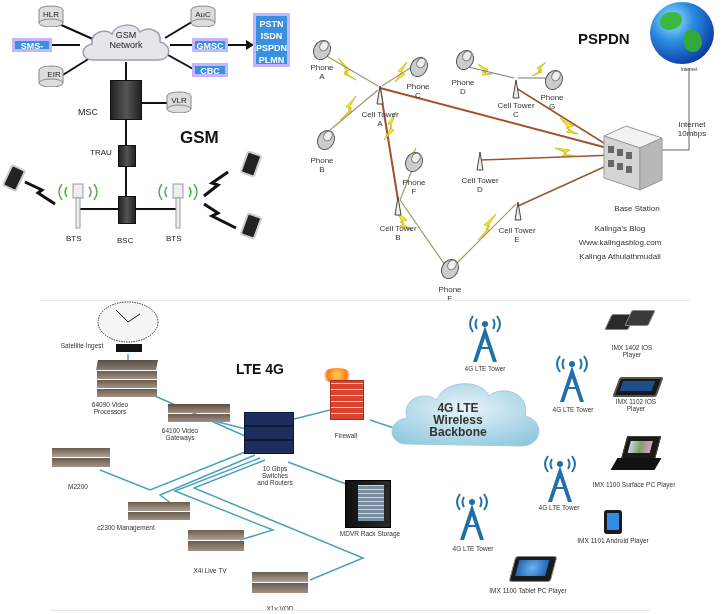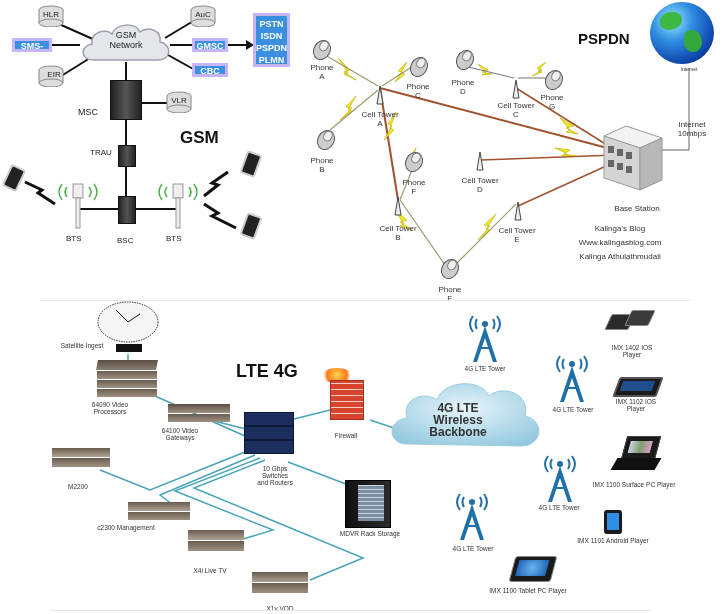--- a/index.html
+++ b/index.html
@@ -407,16 +407,16 @@
   <div class="abs" style="left:604px;top:510px;width:18px;height:24px;background:#1a1a1a;border-radius:3px;">
     <div class="abs" style="left:3px;top:3px;width:12px;height:17px;background:#2f8fe6;"></div>
   </div>
   <div class="lte-lbl" style="left:568px;top:537px;width:90px;">IMX 1101 Android Player</div>
 
   <div class="abs" style="left:512px;top:556px;width:40px;height:24px;background:#1a1a1a;border:1px solid #888;border-radius:3px;transform:skewX(-15deg);">
     <div class="abs" style="left:4px;top:3px;width:30px;height:16px;background:radial-gradient(circle,#6cb4f0,#1a5fb0);"></div>
   </div>
   <div class="lte-lbl" style="left:478px;top:587px;width:100px;">IMX 1100 Tablet PC Player</div>
 
-  <div class="title" style="left:236px;top:361px;font-size:18px;">LTE 4G</div>
+  <div class="title" style="left:236px;top:361px;font-size:14px;">LTE 4G</div>
 </div>
 
 <div class="abs" style="left:50px;top:610px;width:600px;height:1px;background:#e6e6e6;"></div>
 
 </body></html>

